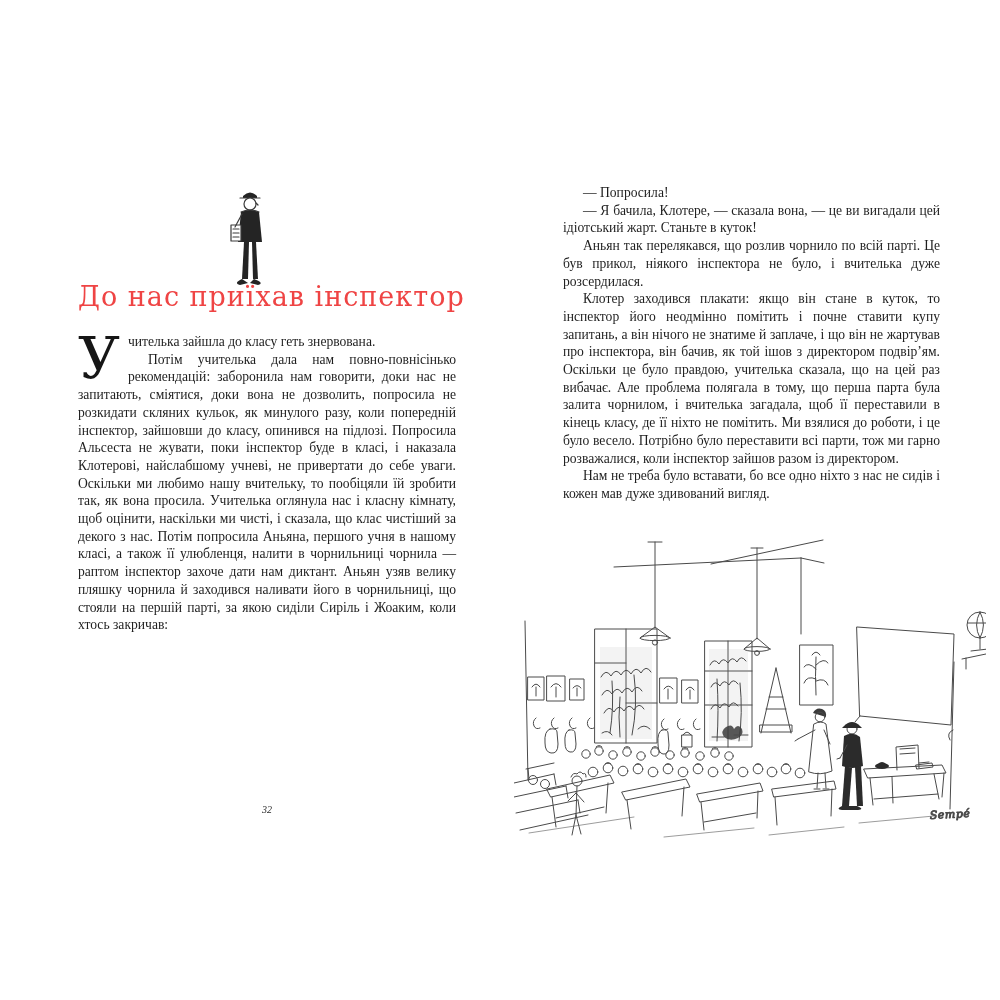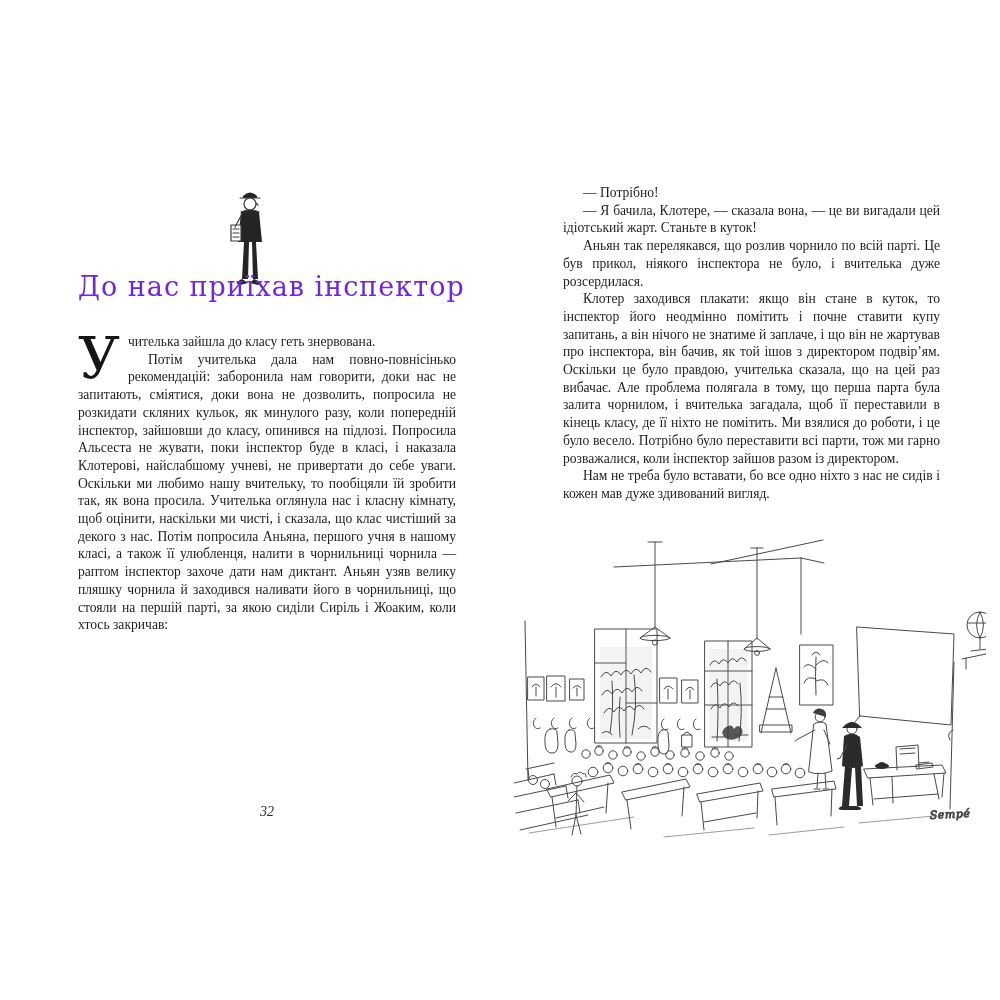--- a/index.html
+++ b/index.html
@@ -3,40 +3,40 @@
 <meta charset="utf-8">
 <style>
   html,body{margin:0;padding:0;background:#e9e9e9;}
   .sheet{
     position:relative;width:1000px;height:1000px;background:#ffffff;
     font-family:"Liberation Serif", serif;color:#222;overflow:hidden;
   }
 
   .chapter-figure{position:absolute;left:222px;top:187px;width:56px;height:104px;}
   .chapter-title{
-    position:absolute;left:78px;top:271px;width:378px;
+    position:absolute;left:78px;top:281px;width:378px;
     font-family:"DejaVu Serif", serif;font-size:27px;letter-spacing:1px;
-    color:#6d28d9;text-align:left;white-space:nowrap;
+    color:#ef4444;text-align:left;white-space:nowrap;
   }
 
   .bodytext{position:absolute;width:378px;font-size:13.6px;line-height:17.7px;
     text-align:justify;color:#1e1e1e;}
   .bodytext p{margin:0;}
   .bodytext p.indent{text-indent:20px;}
   .left-body{left:78px;top:333px;}
   .right-body{left:563px;top:184px;width:377px;}
 
   .dropcap{
     float:left;font-family:"DejaVu Serif", serif;font-size:58px;line-height:46px;
     padding:2px 8px 0 0;margin-bottom:-6px;color:#161616;
   }
 
   .page-number{
     position:absolute;left:78px;top:804px;width:378px;text-align:center;
-    font-style:italic;font-size:14px;color:#2a2a2a;
+    font-style:italic;font-size:10px;color:#2a2a2a;
   }
 
   .scene{position:absolute;left:514px;top:537px;width:472px;height:318px;overflow:hidden;}
   .scene svg{display:block;}
   .signature{
     font-family:"DejaVu Serif", serif;font-style:italic;font-size:11px;fill:#5a5a5a;
     letter-spacing:0.5px;
   }
 </style>
 </head>
@@ -69,21 +69,21 @@
   <div class="bodytext left-body">
     <p>
       <span class="dropcap">У</span><span>чителька зайшла до класу геть знервована.</span>
     </p>
     <p class="indent">Потім учителька дала нам повно-повнісінько рекомендацій: заборонила нам говорити, доки нас не запитають, сміятися, доки вона не дозволить, попросила не розкидати скляних кульок, як минулого разу, коли попередній інспектор, зайшовши до класу, опинився на підлозі. Попросила Альсеста не жувати, поки інспектор буде в класі, і наказала Клотерові, найслабшому учневі, не привертати до себе уваги. Оскільки ми любимо нашу вчительку, то пообіцяли їй зробити так, як вона просила. Учителька оглянула нас і класну кімнату, щоб оцінити, наскільки ми чисті, і сказала, що клас чистіший за декого з нас. Потім попросила Аньяна, першого учня в нашому класі, а також її улюбленця, налити в чорнильниці чорнила — раптом інспектор захоче дати нам диктант. Аньян узяв велику пляшку чорнила й заходився наливати його в чорнильниці, що стояли на першій парті, за якою сиділи Сиріль і Жоаким, коли хтось закричав:</p>
   </div>
 
   <div class="page-number">32</div>
 
   <div class="bodytext right-body">
-    <p class="indent">— Потрібно!</p>
+    <p class="indent">— Попросила!</p>
     <p class="indent">— Я бачила, Клотере, — сказала вона, — це ви вигадали цей ідіотський жарт. Станьте в куток!</p>
     <p class="indent">Аньян так перелякався, що розлив чорнило по всій парті. Це був прикол, ніякого інспектора не було, і вчителька дуже розсердилася.</p>
     <p class="indent">Клотер заходився плакати: якщо він стане в куток, то інспектор його неодмінно помітить і почне ставити купу запитань, а він нічого не знатиме й заплаче, і що він не жартував про інспектора, він бачив, як той ішов з директором подвір’ям. Оскільки це було правдою, учителька сказала, що на цей раз вибачає. Але проблема полягала в тому, що перша парта була залита чорнилом, і вчителька загадала, щоб її переставили в кінець класу, де її ніхто не помітить. Ми взялися до роботи, і це було весело. Потрібно було переставити всі парти, тож ми гарно розважалися, коли інспектор зайшов разом із директором.</p>
     <p class="indent">Нам не треба було вставати, бо все одно ніхто з нас не сидів і кожен мав дуже здивований вигляд.</p>
   </div>
 
   <div class="scene">
     <svg viewBox="0 0 472 318" width="472" height="318">
       <g stroke="#4a4a4a" stroke-width="1" fill="none" stroke-linecap="round" stroke-linejoin="round">
 

